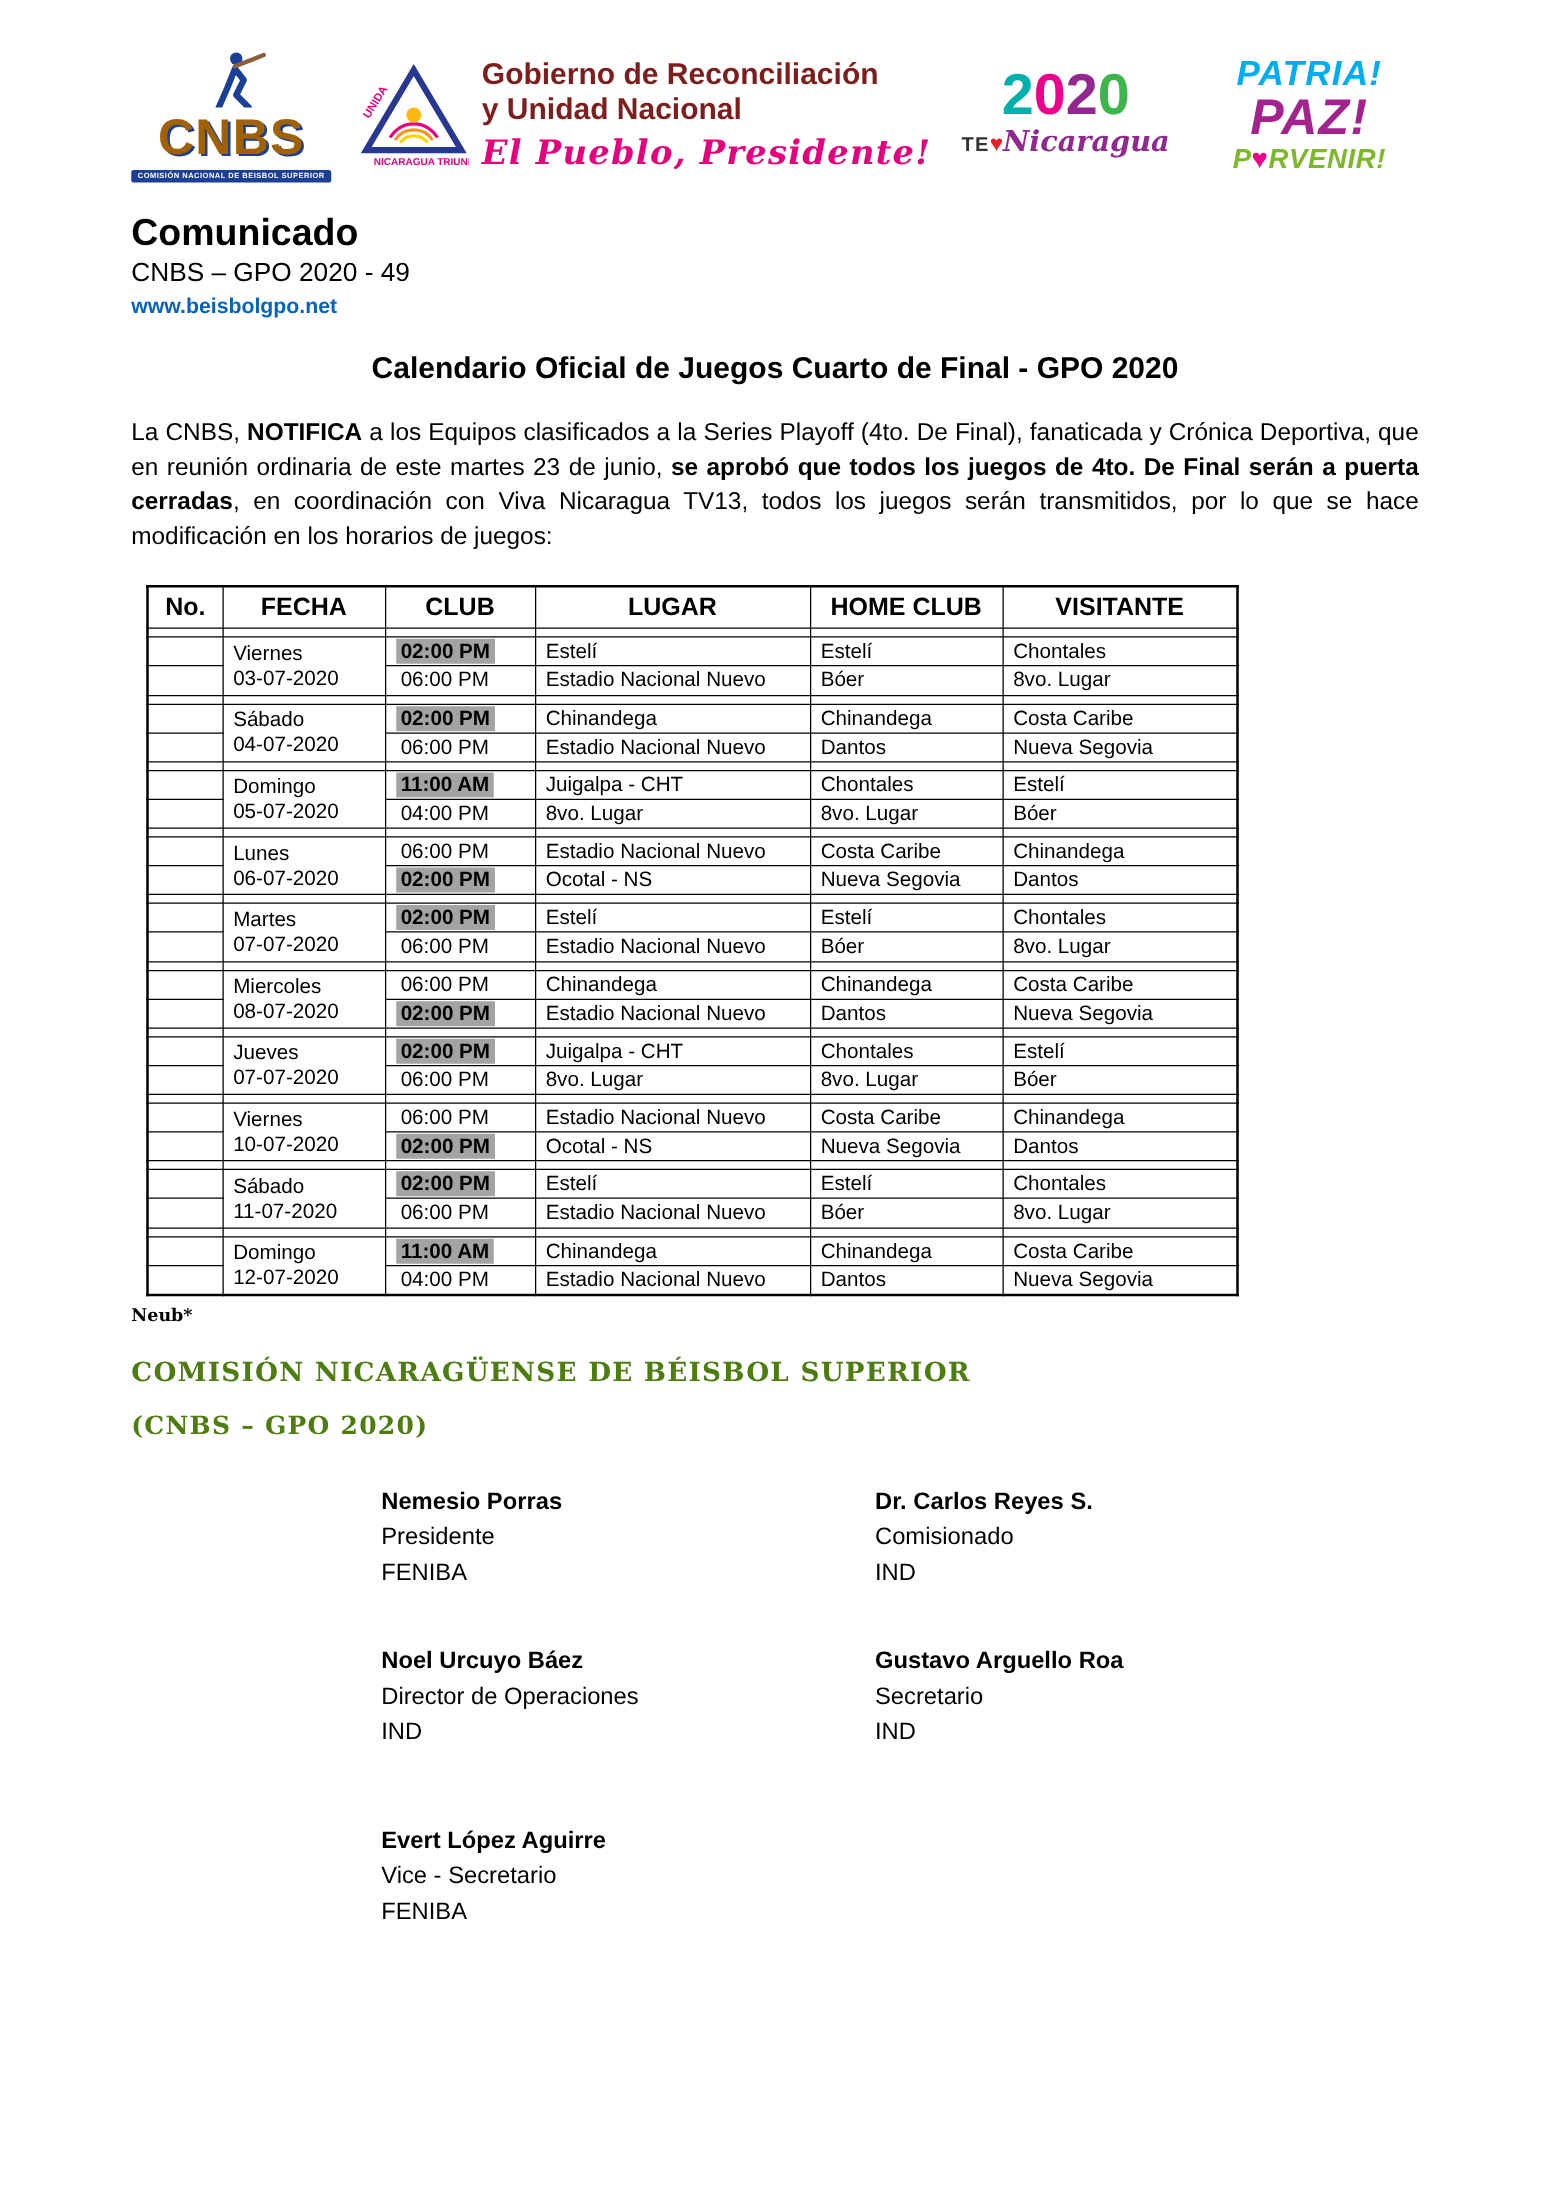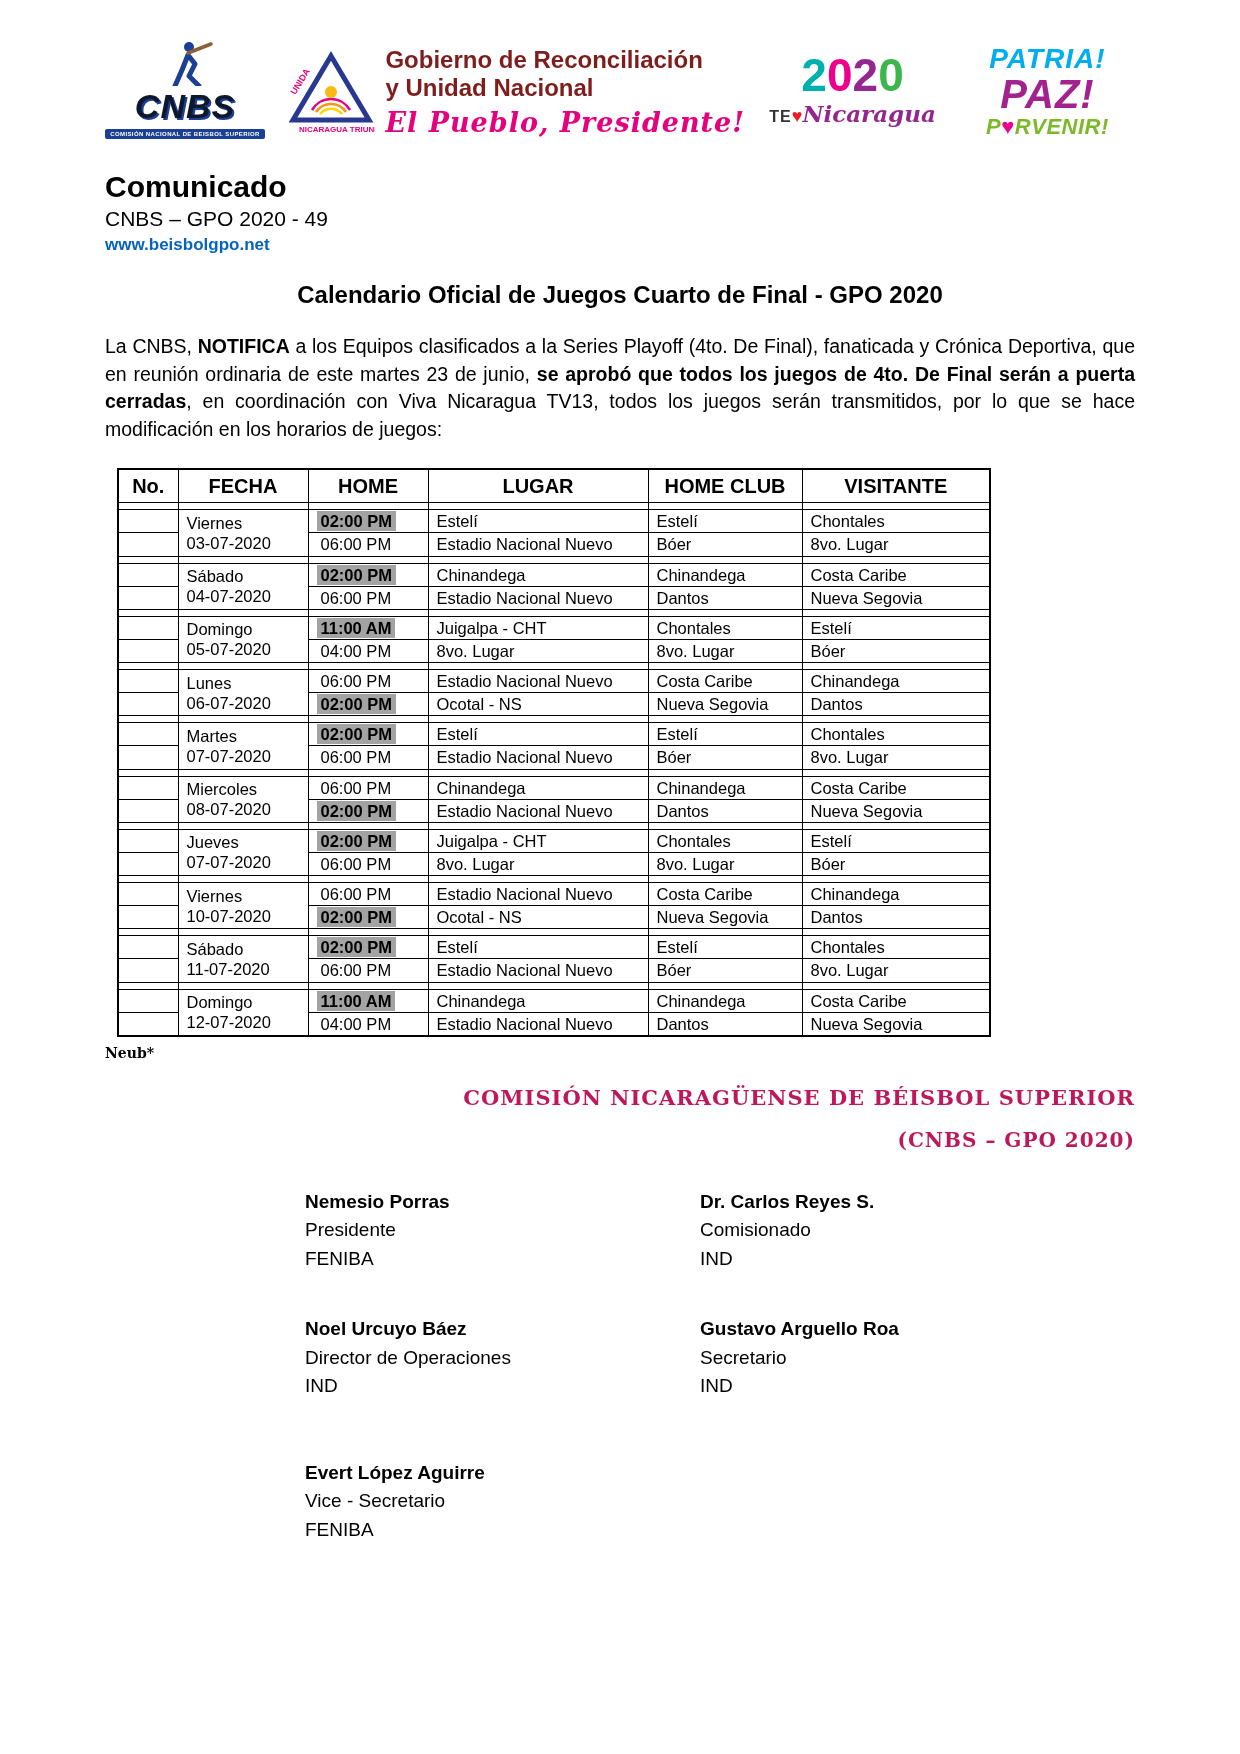--- a/index.html
+++ b/index.html
@@ -3,21 +3,21 @@
 <meta charset="utf-8">
 <style>
   * { margin:0; padding:0; box-sizing:border-box; }
   html,body { background:#ffffff; }
   body { width:1240px; height:1754px; font-family:"Liberation Sans", sans-serif; color:#000; }
   .page { width:1240px; height:1754px; padding:30px 105px 0 105px; overflow:hidden; position:relative; }
 
   
   .logo-row { display:flex; justify-content:space-between; align-items:flex-start; height:138px; }
   .cnbs-logo { width:160px; text-align:center; padding-top:10px; }
-  .cnbs-acronym { font-size:34px; font-weight:900; font-style:italic; color:#0f172a; line-height:0.95;
+  .cnbs-acronym { font-size:40px; font-weight:900; color:#a16207; line-height:0.95;
                   text-shadow:2px 2px 0 #1b3f94; letter-spacing:1px; }
   .cnbs-banner { display:inline-block; background:#1b3f94; color:#fff; font-size:6px; font-weight:bold;
                  padding:2px 5px; border-radius:2px; margin-top:2px; letter-spacing:0.4px; white-space:nowrap; }
 
   .gov-logo { display:flex; align-items:center; gap:10px; padding-top:16px; }
   .gov-text { display:flex; flex-direction:column; }
   .gov-line { font-size:24px; font-weight:bold; color:#7f1d1d; line-height:1.15; }
   .gov-slogan { font-family:"DejaVu Serif", serif; font-style:italic; font-weight:bold;
                 font-size:27px; color:#e5007d; margin-top:6px; letter-spacing:1px; }
 
@@ -61,21 +61,21 @@
   tr.sep td { height:7px; padding:0; }
   td.fecha-cell { line-height:1.25; }
   td.fecha-cell .day { display:block; }
   td.fecha-cell .date { display:block; }
   .time { display:inline-block; padding:0 4px; }
   .time.hl { background:#a3a3a3; font-weight:bold; }
 
   .note { font-family:"DejaVu Serif", serif; font-weight:bold; font-size:14px; margin-top:8px; }
 
   
-  .commission { text-align:right; margin-top:24px; font-family:"DejaVu Serif", serif; font-weight:bold; color:#be185d; }
+  .commission { text-align:left; margin-top:24px; font-family:"DejaVu Serif", serif; font-weight:bold; color:#4d7c0f; }
   .commission-l1 { font-size:21px; letter-spacing:1px; }
   .commission-l2 { font-size:20px; margin-top:18px; letter-spacing:1px; }
 
   
   .signatures { margin-top:36px; margin-left:200px; font-size:19px; }
   .sig-row { display:grid; grid-template-columns:395px auto; }
   .sig-row + .sig-row { margin-top:42px; }
   .sig-row.last { margin-top:58px; }
   .sig-block .sig-name { font-weight:bold; }
   .sig-block div { line-height:1.5; }
@@ -140,21 +140,21 @@
 
   <div class="main-heading">Calendario Oficial de Juegos Cuarto de Final - GPO 2020</div>
 
   <p class="intro"><span>La CNBS, </span><b>NOTIFICA</b><span> a los Equipos clasificados a la Series Playoff (4to. De Final), fanaticada y Crónica Deportiva, que en reunión ordinaria de este martes 23 de junio, </span><b>se aprobó que todos los juegos de 4to. De Final serán a puerta cerradas</b><span>, en coordinación con Viva Nicaragua TV13, todos los juegos serán transmitidos, por lo que se hace modificación en los horarios de juegos:</span></p>
 
   <table class="schedule">
     <thead>
       <tr>
         <th class="c-no">No.</th>
         <th class="c-fecha">FECHA</th>
-        <th class="c-hora">HOME</th>
+        <th class="c-hora">CLUB</th>
         <th class="c-lugar">LUGAR</th>
         <th class="c-home">HOME CLUB</th>
         <th class="c-vis">VISITANTE</th>
       </tr>
     </thead>
 
     <tbody>
       <tr class="sep">
           <td></td>
           <td></td>

